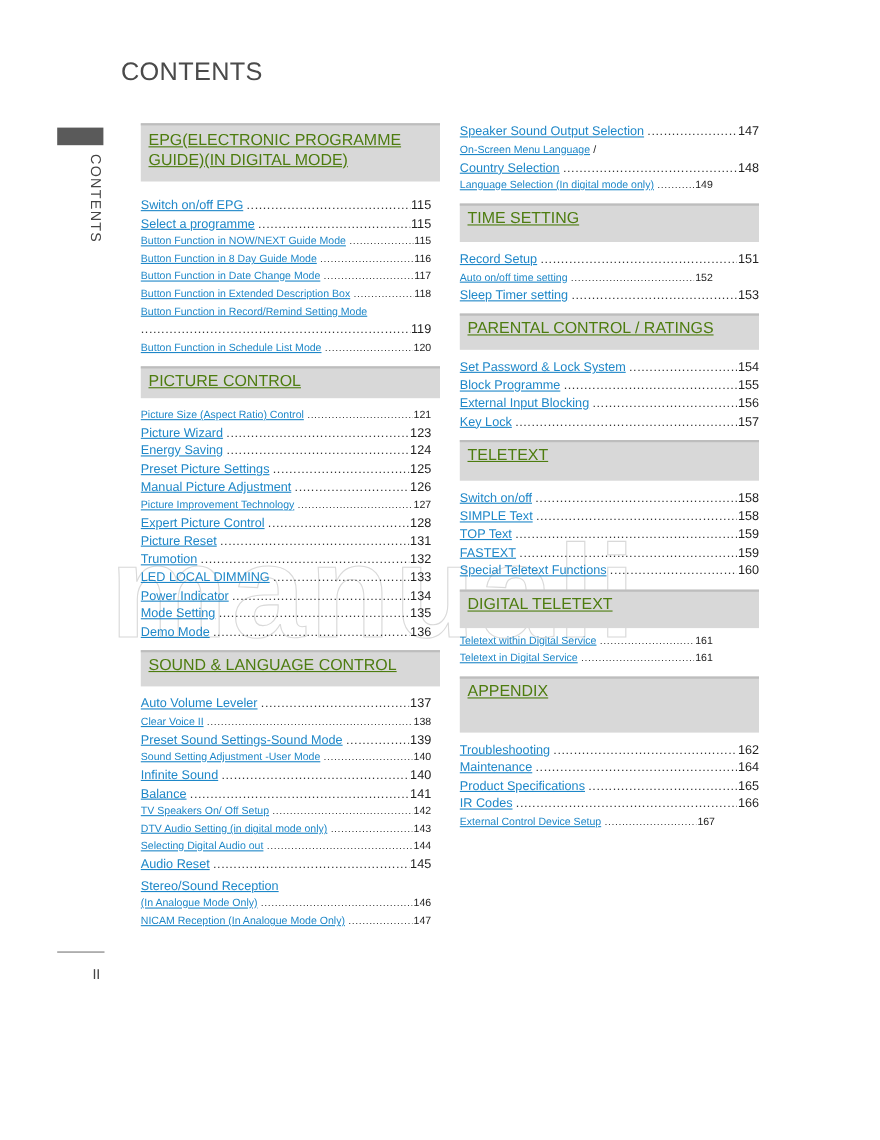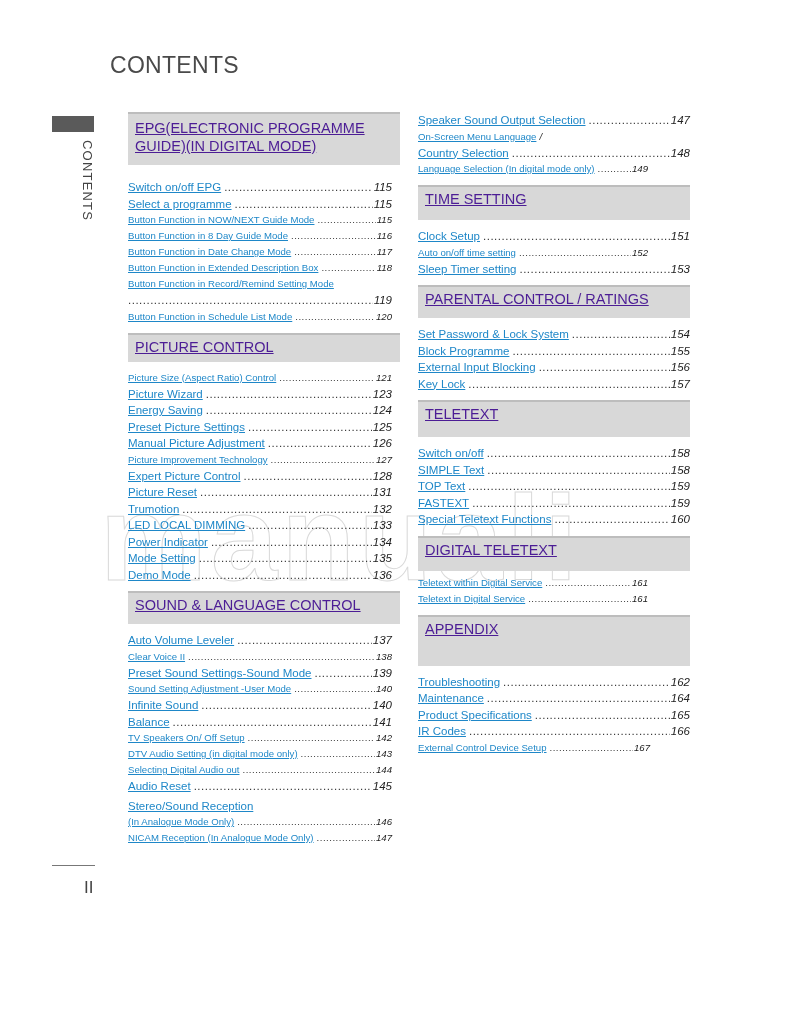--- a/index.html
+++ b/index.html
@@ -2,36 +2,36 @@
 <html><head>
 <meta charset="utf-8">
 <style>
   html, body { margin: 0; padding: 0; background: #ffffff; }
   body { width: 800px; height: 1036px; position: relative; overflow: hidden;
          font-family: "Liberation Sans", sans-serif; color: #222; }
   .page-title { position: absolute; left: 110px; top: 52px; font-size: 23px; color: #4a4a4a; letter-spacing: 0.3px; }
   .side-block { position: absolute; left: 52px; top: 116px; width: 42px; height: 16px; background: #5a5a5a; }
   .side-label { position: absolute; left: 80px; top: 140px; writing-mode: vertical-rl; font-size: 13px; color: #444; letter-spacing: 1.2px; }
   .foot-line { position: absolute; left: 52px; top: 865px; width: 43px; height: 1px; background: #777; }
-  .page-num { position: absolute; left: 84px; top: 878px; font-size: 17px; color: #444; }
+  .page-num { position: absolute; left: 84px; top: 878px; font-size: 13px; color: #444; }
 
   .col { position: absolute; }
   .col-left { left: 128px; top: 112px; width: 264px; }
   .col-right { left: 418px; top: 112px; width: 272px; }
 
   .sec-head { background: #d8d8d8; border-top: 2px solid #bdbdbd; margin-left: 0; padding: 3px 7px 6px 7px; }
-  .sec-head span { color: #4c1d95; text-decoration: underline; font-size: 14.5px; line-height: 16px; }
+  .sec-head span { color: #4d7c0f; text-decoration: underline; font-size: 14.5px; line-height: 16px; }
   .col-left .sec-head { margin-right: -8px; }
   .col-right .sec-head { margin-right: 0; }
 
   .entry { display: flex; align-items: baseline; white-space: nowrap; line-height: 16.5px; }
   .entry .t { color: #1e87c8; text-decoration: underline; flex: 0 0 auto; }
   .entry .dots { flex: 1 1 auto; overflow: hidden; color: #333; margin: 0 1px 0 3px; letter-spacing: 0.5px; }
   .entry .dots::before { content: "...................................................................................................................................................."; }
-  .entry .p { flex: 0 0 auto; color: #222; font-style: italic; }
+  .entry .p { flex: 0 0 auto; color: #222; }
   .big { font-size: 11.5px; }
   .small { font-size: 9.6px; line-height: 16px; }
   .gap-a { height: 8px; }
   .gap-b { height: 14px; }
 
   .watermark { position: absolute; left: 100px; top: 478px; font-size: 120px; font-weight: bold;
                color: transparent; -webkit-text-stroke: 1px #d9d9d9; letter-spacing: 4px; line-height: 1; pointer-events: none; }
 </style>
 </head>
 <body>
@@ -256,21 +256,21 @@
       <span class="dots"></span>
       <span class="p">149</span>
     </div>
 
   <div class="gap-a"></div>
   <div class="sec-head" style="padding-bottom:12px;">
     <span>TIME SETTING</span>
   </div>
   <div class="gap-a"></div>
   <div class="entry big">
-      <span class="t">Clock Setup</span>
+      <span class="t">Record Setup</span>
       <span class="dots"></span>
       <span class="p">151</span>
     </div>
   <div class="entry small" style="width:230px">
       <span class="t">Auto on/off time setting</span>
       <span class="dots"></span>
       <span class="p">152</span>
     </div>
   <div class="entry big">
       <span class="t">Sleep Timer setting</span>

